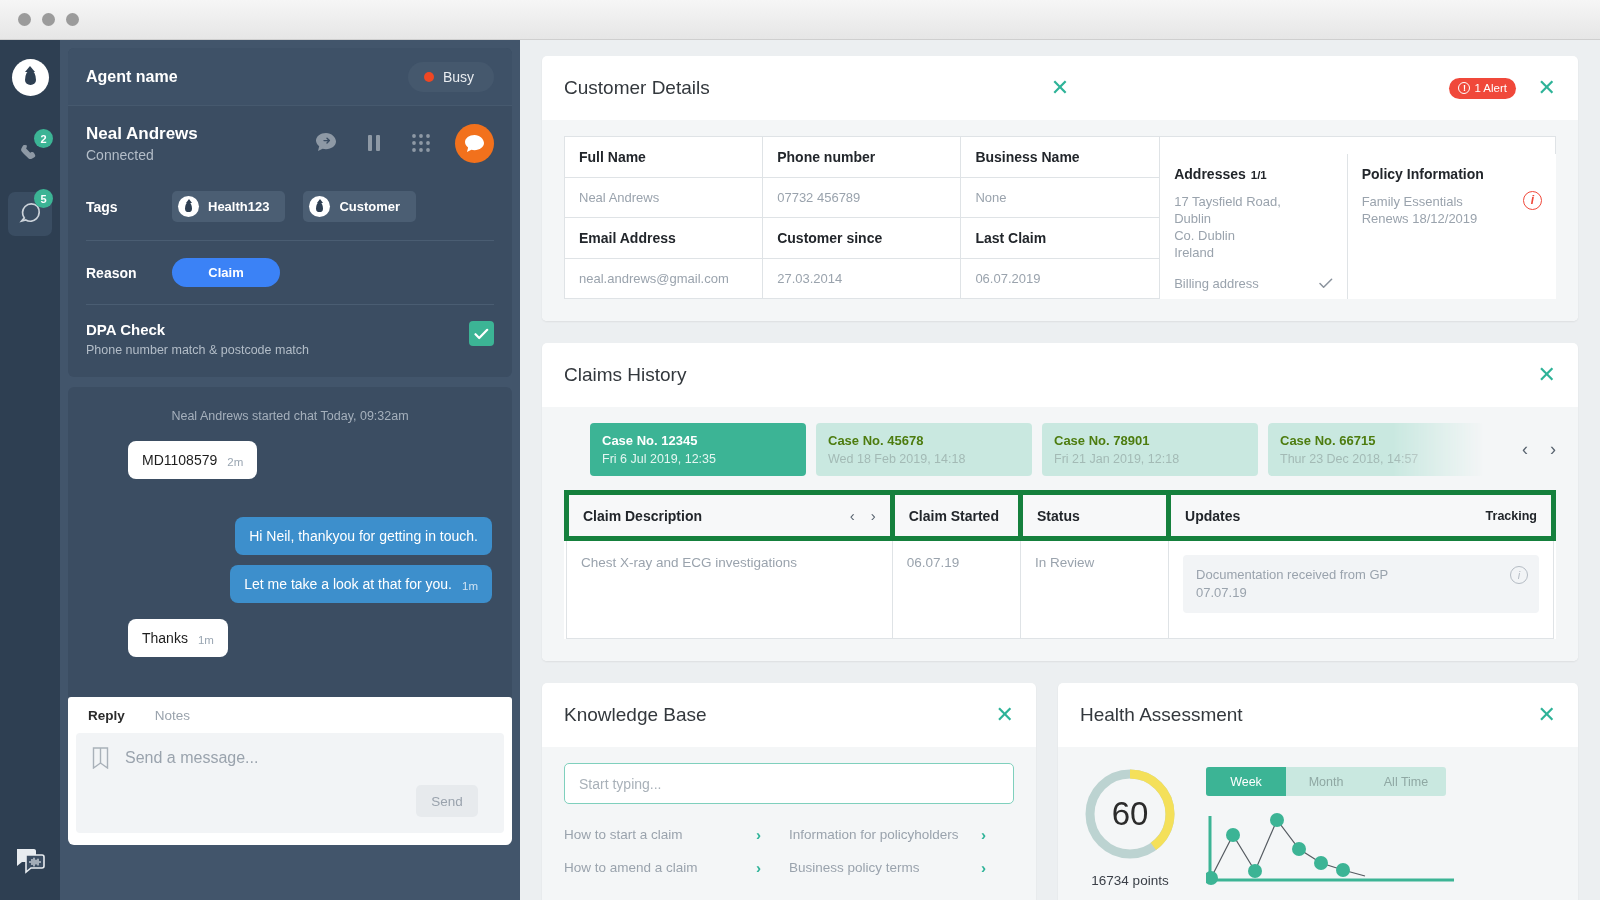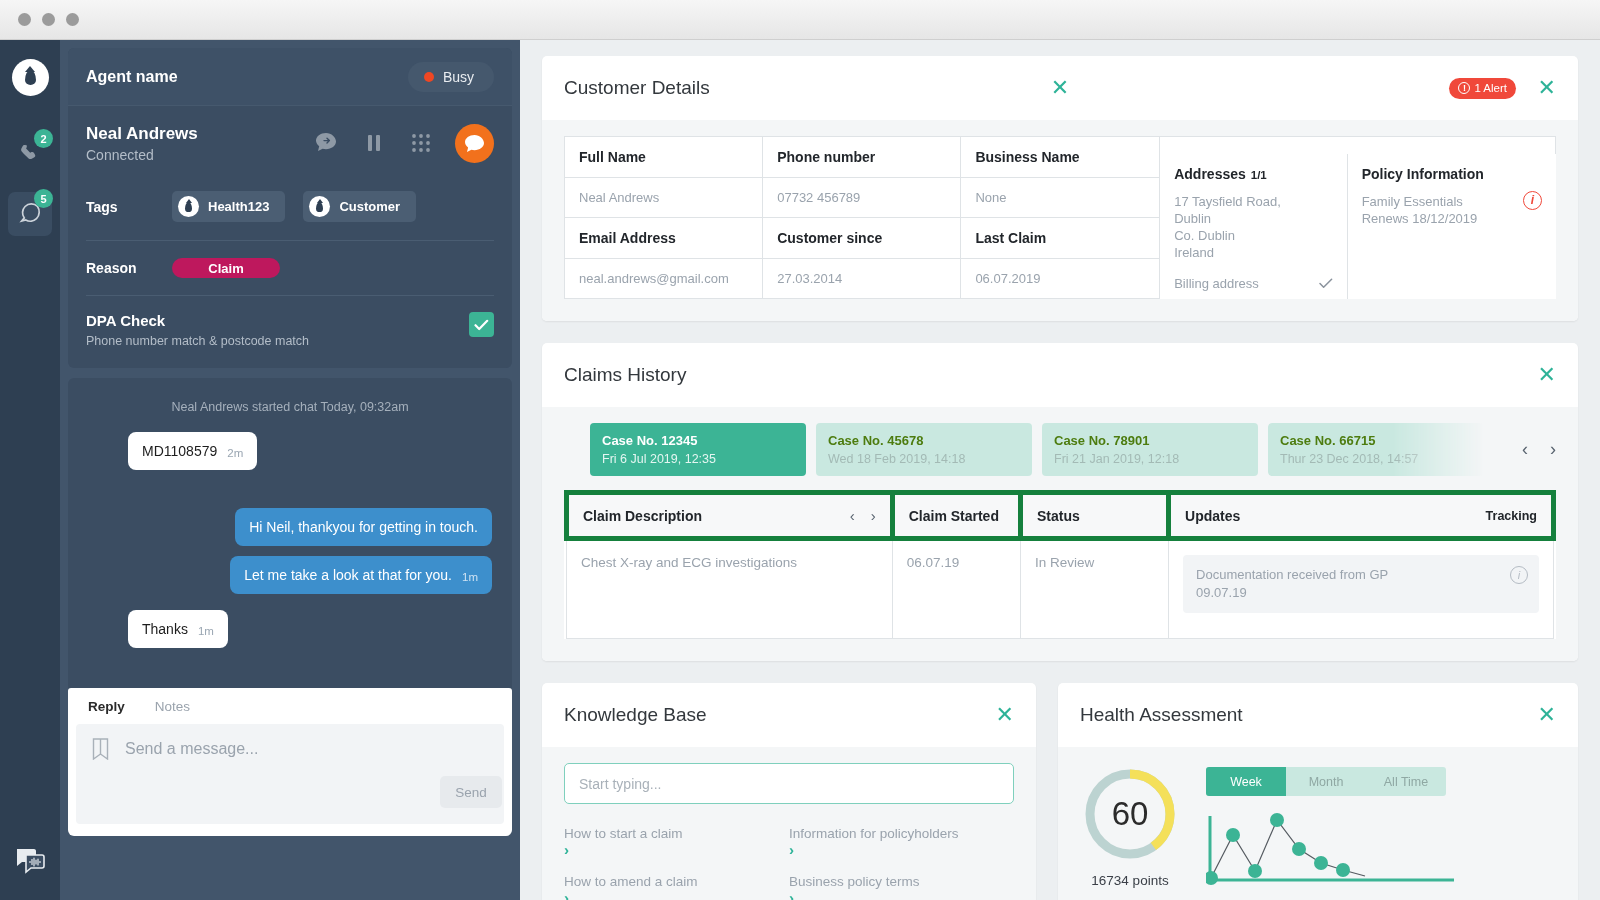--- a/index.html
+++ b/index.html
@@ -79,22 +79,22 @@
   .row-label { color:#ffffff; font-size:14px; font-weight:bold; width:68px; flex:none; }
   .tag { height:31px; border-radius:5px; background:#4b5e73; display:flex; align-items:center;
          gap:9px; padding:0 16px 0 6px; color:#ffffff; font-size:13px; font-weight:bold; }
   .tag-av { width:21px; height:21px; border-radius:50%; background:#fff;
             display:flex; align-items:center; justify-content:center; }
   .tag-av .drop { width:7px; height:10px; }
   .tag-av .drop::before { top:-3px; border-left:3.5px solid transparent; border-right:3.5px solid transparent; border-bottom:4px solid #2e3f52; }
 
   .divider { height:1px; background:#4a5d72; margin:0 18px; }
   .reason-row { display:flex; align-items:center; padding:17px 18px; gap:18px; }
-  .claim-pill { background:#be185d; color:#fff; font-size:13px; font-weight:bold;
-                height:20px; border-radius:15px; width:108px;
+  .claim-pill { background:#3b82f6; color:#fff; font-size:13px; font-weight:bold;
+                height:29px; border-radius:15px; width:108px;
                 display:flex; align-items:center; justify-content:center; }
   .dpa-row { display:flex; align-items:flex-start; justify-content:space-between; padding:16px 18px 20px 18px; }
   .dpa-title { color:#ffffff; font-size:15px; font-weight:bold; }
   .dpa-sub { color:#b3bdc8; font-size:12.5px; margin-top:5px; }
   .dpa-check { width:25px; height:25px; border-radius:4px; background:#3cb495;
                display:flex; align-items:center; justify-content:center; }
 
   .chat-card { margin-top:10px; background:#3b4d62; border-radius:6px;
                height:458px; position:relative; overflow:hidden; }
   .chat-start { text-align:center; color:#a5b0bc; font-size:12.5px; padding:22px 0 18px 0; }
@@ -109,21 +109,21 @@
   .bub-out .ts { color:#cfe3f3; }
 
   .composer { position:absolute; left:0; right:0; bottom:0; height:148px;
               background:#ffffff; border-top-left-radius:3px; border-top-right-radius:3px; }
   .comp-tabs { height:36px; display:flex; align-items:center; gap:30px; padding:0 20px; }
   .comp-tab { font-size:13.5px; color:#9aa3ad; }
   .comp-tab.active { color:#2b2b2b; font-weight:bold; }
   .comp-body { position:absolute; left:0; right:0; top:36px; bottom:12px;
                margin:0 8px 0 8px; background:#f2f4f6; border-radius:4px; padding:14px 16px; }
   .comp-placeholder { display:flex; align-items:center; gap:16px; color:#9aa3ad; font-size:16px; }
-  .send-btn { position:absolute; right:2px; bottom:16px; width:62px; height:32px;
+  .send-btn { position:absolute; right:26px; bottom:16px; width:62px; height:32px;
               background:#e7eaed; border-radius:5px; color:#9aa3ad; font-size:13.5px;
               display:flex; align-items:center; justify-content:center; }
 
   
   .content { position:absolute; left:520px; top:40px; right:0; bottom:0;
              background:#eceff1; padding:16px 22px; overflow:hidden; }
   .panel { background:#ffffff; border-radius:5px; box-shadow:0 1px 2px rgba(0,0,0,.07); }
   .panel-head { height:64px; display:flex; align-items:center; padding:0 22px; position:relative; }
   .panel-title { font-size:19px; color:#33383d; }
   .x-close { color:#2eb398; font-size:22px; line-height:1; font-weight:300; }
@@ -185,22 +185,22 @@
 
   
   .bottom-row { display:flex; gap:22px; margin-top:22px; }
   .kb { width:494px; flex:none; }
   .ha { flex:1; }
   .kb-input { height:41px; border:1px solid #7fd0bd; border-radius:5px; background:#ffffff;
               display:flex; align-items:center; padding:4px 14px; color:#a9b1b9; font-size:14px;
               margin-bottom:22px; }
   .kb-links { display:flex; }
   .kb-col { flex:1; }
-  .kb-link { display:flex; justify-content:space-between;
-             padding-right:28px; margin-bottom:16px;flex-direction:column; }
+  .kb-link { display:flex; align-items:center; justify-content:space-between;
+             padding-right:28px; margin-bottom:16px; }
   .kb-link span.t { font-size:13.5px; color:#9aa3ad; }
   .kb-chev { color:#2eb398; font-size:15px; font-weight:bold; }
 
   
   .ha-body { display:flex; align-items:flex-start; gap:26px; padding-top:4px; }
   .donut-wrap { width:100px; text-align:center; }
   .donut { width:94px; height:94px; position:relative; margin:0 auto; }
   .donut-num { position:absolute; inset:0; display:flex; align-items:center; justify-content:center;
                font-size:33px; color:#2b2b2b; }
   .points { font-size:13.5px; color:#3b4048; margin-top:12px; }
@@ -528,21 +528,21 @@
               </div>
             </th>
           </tr>
           <tr>
             <td>Chest X-ray and ECG investigations</td>
             <td>06.07.19</td>
             <td>In Review</td>
             <td>
               <div class="update-box">
                 <div class="update-t">Documentation received from GP</div>
-                <div class="update-t">09.07.19</div>
+                <div class="update-t">07.07.19</div>
                 <div class="info-i">i</div>
               </div>
             </td>
           </tr>
         </tbody>
           </table>
       </div>
     </div>
 
     <div class="bottom-row">

